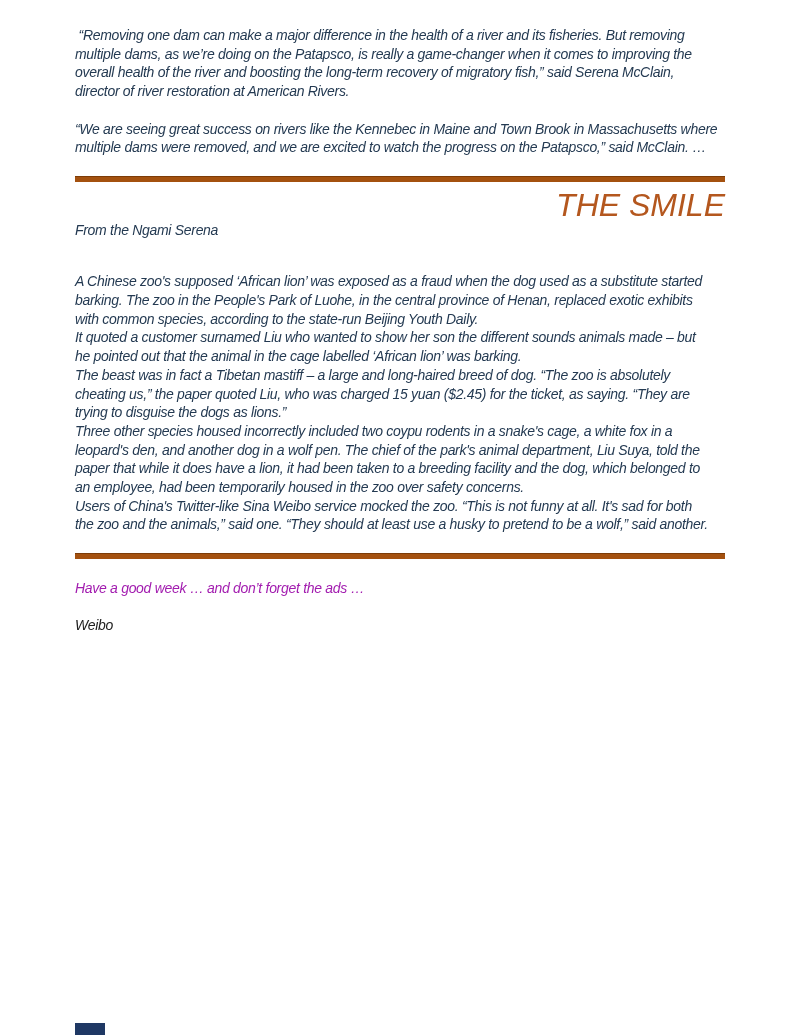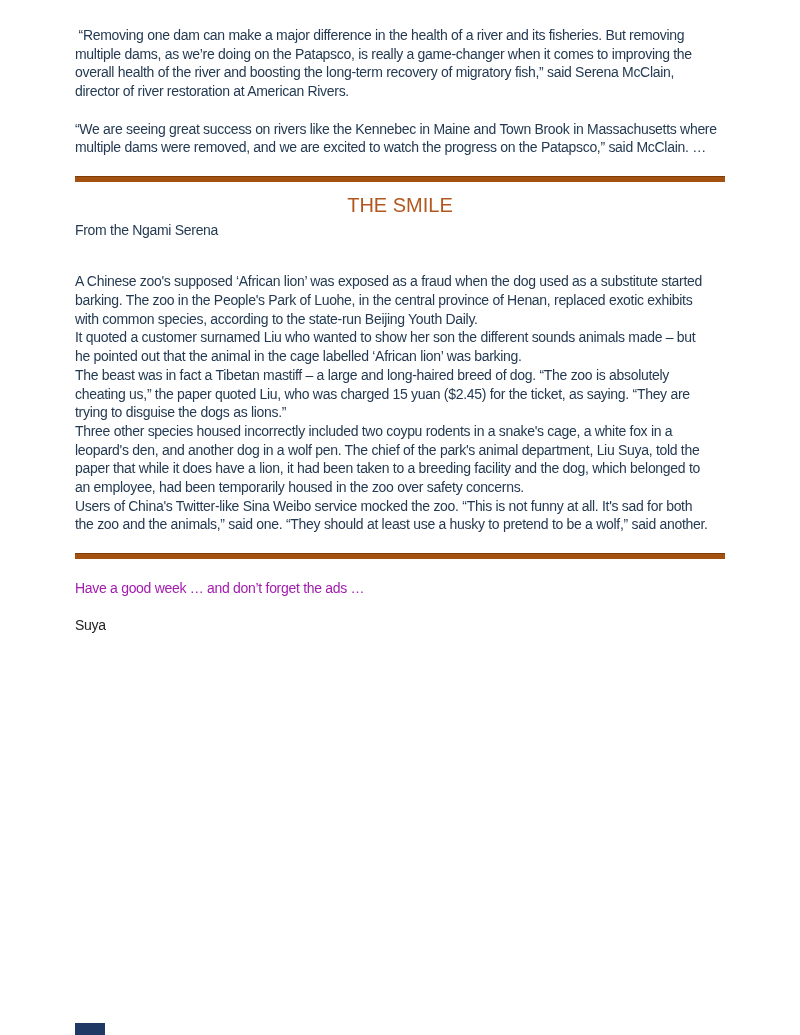--- a/index.html
+++ b/index.html
@@ -7,20 +7,21 @@
     padding: 0;
     background: #ffffff;
   }
   .page {
     position: relative;
     width: 800px;
     height: 1035px;
     background: #ffffff;
     overflow: hidden;
     font-family: "Liberation Sans", sans-serif;
+    font-style: italic;
   }
   .content {
     position: absolute;
     left: 75px;
     top: 26px;
     width: 650px;
   }
   .para {
     margin: 0 0 18.7px 0;
     font-size: 14px;
@@ -31,23 +32,23 @@
   }
   .para:last-child { margin-bottom: 0; }
   .rule {
     height: 5px;
     background: #a4510f;
     border-top: 1.5px solid #7c3c08;
     margin: 2px 0 0 0;
   }
   .section-title {
     margin-top: 10px;
-    font-size: 20px;
+    font-size: 32px;
     line-height: 26px;
-    text-align: center;
+    text-align: right;
     color: #b4571e;
     letter-spacing: 0px;
   }
   .story-head {
     margin-top: 3px;
   }
   .headline {
     font-size: 14px;
     line-height: 18.7px;
     font-weight: bold;
@@ -125,18 +126,18 @@
 leopard's den, and another dog in a wolf pen. The chief of the park's animal department, Liu Suya, told the
 paper that while it does have a lion, it had been taken to a breeding facility and the dog, which belonged to
 an employee, had been temporarily housed in the zoo over safety concerns.
 Users of China's Twitter-like Sina Weibo service mocked the zoo. “This is not funny at all. It's sad for both
 the zoo and the animals,” said one. “They should at least use a husky to pretend to be a wolf,” said another.</p>
 
     <div class="rule"></div>
 
     <div class="closing">Have a good week … and don’t forget the ads …</div>
 
-    <div class="signature">Suya</div>
+    <div class="signature">Weibo</div>
 
   </div>
 
   <div class="page-fragment"></div>
 </div>
 
 </body></html>

